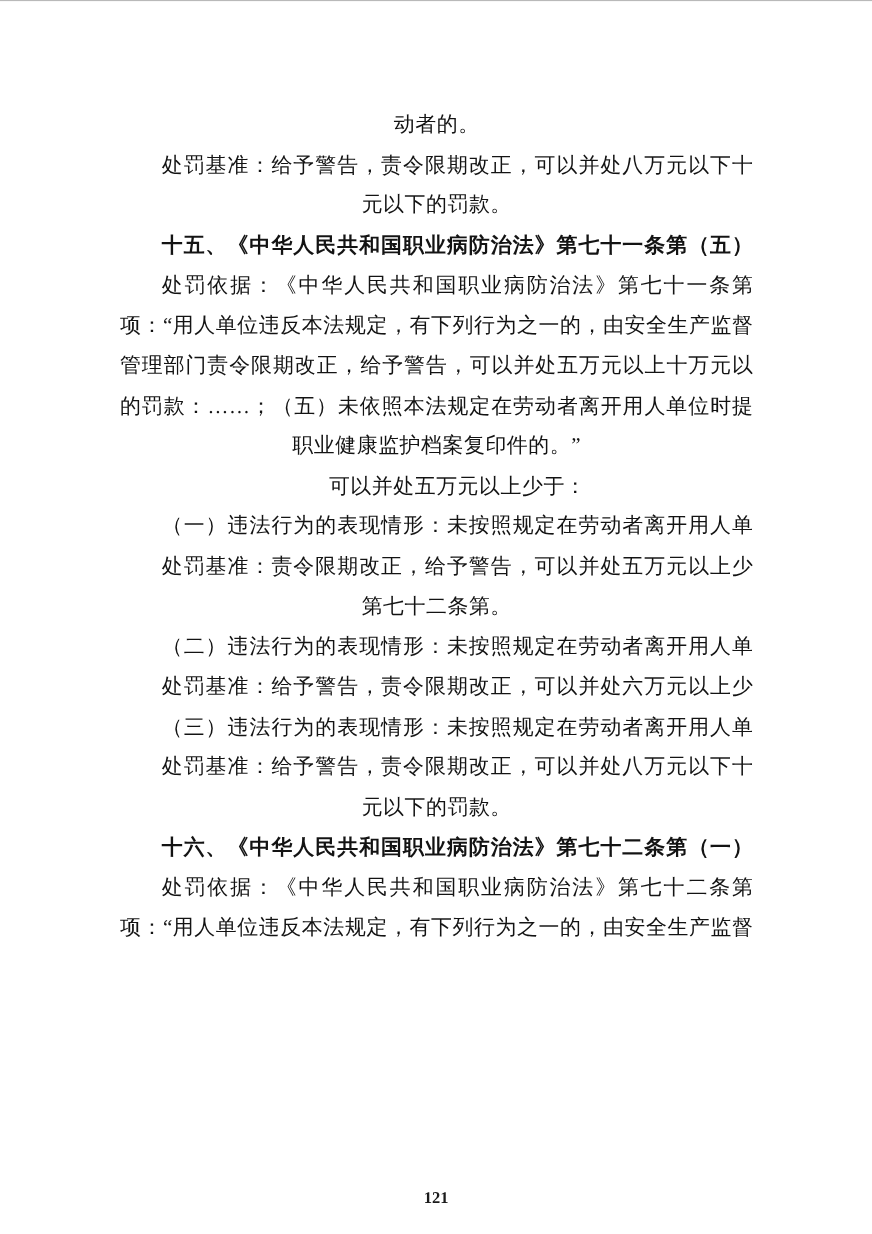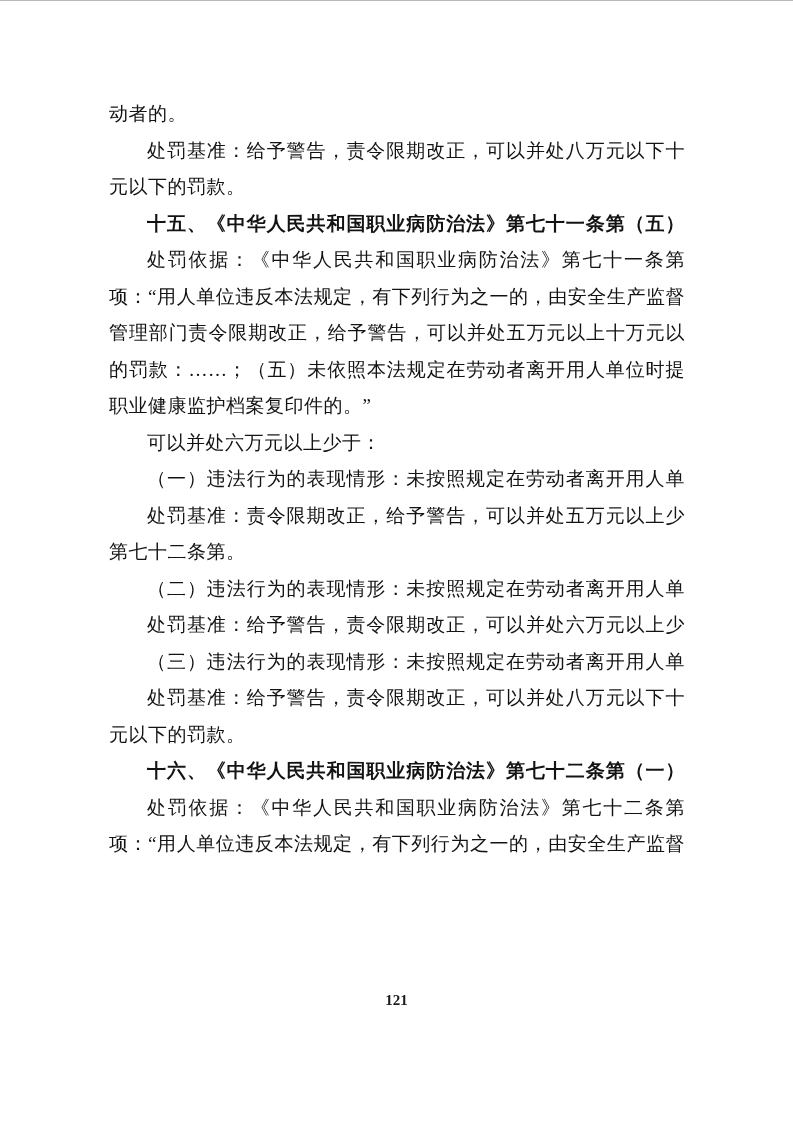--- a/index.html
+++ b/index.html
@@ -30,35 +30,36 @@
     top: 96px;
     width: 576px;
   }
   .line {
     height: 36.5px;
     line-height: 36.5px;
     font-size: 19px;
     white-space: nowrap;
     overflow: hidden;
     letter-spacing: 0.5px;
+    text-align: center;
   }
   .line.indent {
     padding-left: 38px;
   }
   .line.fill {
     white-space: normal;
     text-align: justify;
     text-align-last: justify;
   }
   .line.bold {
     font-weight: bold;
   }
   .page-num {
     position: absolute;
-    top: 988px;
+    top: 1078px;
     left: 0;
     width: 100%;
     height: 24px;
     line-height: 24px;
     text-align: center;
     font-size: 15px;
     font-weight: 600;
     color: #1b1b1b;
   }
 </style>
@@ -70,21 +71,21 @@
   <div class="doc-body">
       <div class="line">动者的。</div>
       <div class="line indent fill">处罚基准：给予警告，责令限期改正，可以并处八万元以下十万</div>
       <div class="line">元以下的罚款。</div>
       <div class="line indent bold fill">十五、《中华人民共和国职业病防治法》第七十一条第（五）项</div>
       <div class="line indent fill">处罚依据：《中华人民共和国职业病防治法》第七十一条第（五）</div>
       <div class="line fill">项：“用人单位违反本法规定，有下列行为之一的，由安全生产监督</div>
       <div class="line fill">管理部门责令限期改正，给予警告，可以并处五万元以上十万元以下</div>
       <div class="line fill">的罚款：……；（五）未依照本法规定在劳动者离开用人单位时提供</div>
       <div class="line">职业健康监护档案复印件的。”</div>
-      <div class="line indent">可以并处六万元以上少于：</div>
+      <div class="line indent">可以并处五万元以上少于：</div>
       <div class="line indent fill">（一）违法行为的表现情形：未按照规定在劳动者离开用人单位</div>
       <div class="line indent fill">处罚基准：责令限期改正，给予警告，可以并处五万元以上少于</div>
       <div class="line">第七十二条第。</div>
       <div class="line indent fill">（二）违法行为的表现情形：未按照规定在劳动者离开用人单位</div>
       <div class="line indent fill">处罚基准：给予警告，责令限期改正，可以并处六万元以上少于</div>
       <div class="line indent fill">（三）违法行为的表现情形：未按照规定在劳动者离开用人单位</div>
       <div class="line indent fill">处罚基准：给予警告，责令限期改正，可以并处八万元以下十万</div>
       <div class="line">元以下的罚款。</div>
       <div class="line indent bold fill">十六、《中华人民共和国职业病防治法》第七十二条第（一）项</div>
       <div class="line indent fill">处罚依据：《中华人民共和国职业病防治法》第七十二条第（一）</div>

